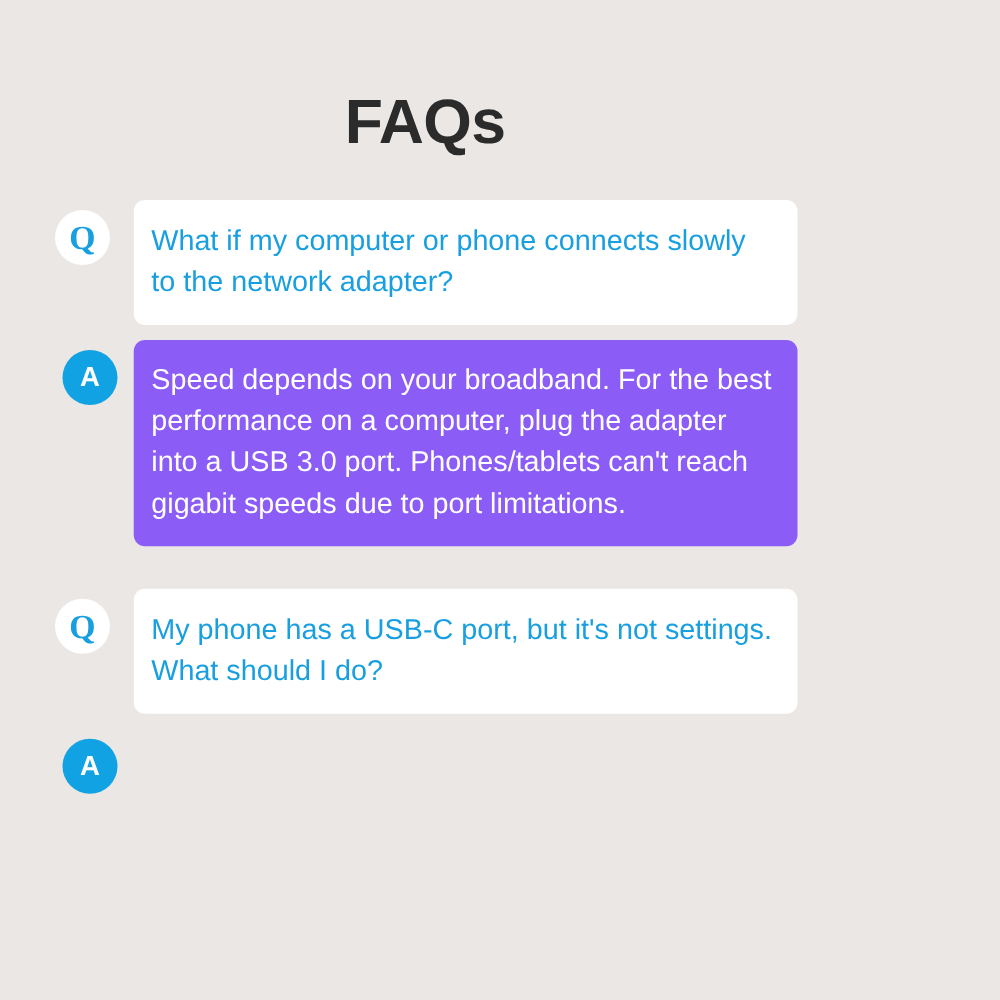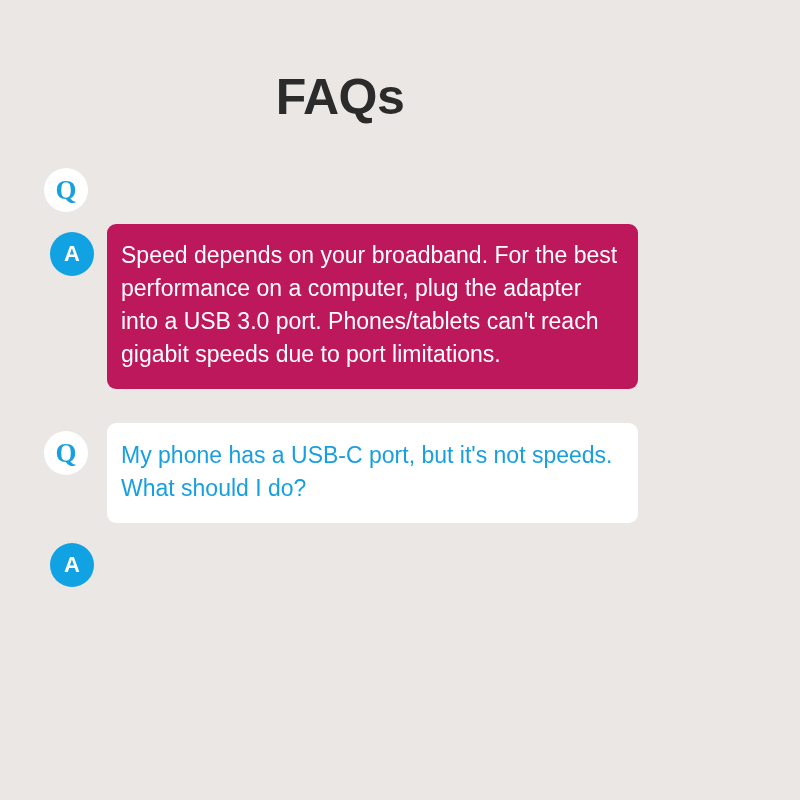--- a/index.html
+++ b/index.html
@@ -74,49 +74,50 @@
     padding: 16px 20px 18px 14px;
     font-size: 23px;
     line-height: 33px;
   }
   .bubble-q {
     background: #ffffff;
     color: #189fe0;
     margin-left: 19px;
   }
   .bubble-a {
-    background: #be185d;
+    background: #8b5cf6;
     color: #ffffff;
     margin-left: 13px;
     padding-top: 15px;
   }
 </style>
 </head>
 <body>
 
 <div class="page">
 
   <h1 class="faq-title">FAQs</h1>
 
   <div class="faq-list">
 
     <div class="faq-block">
       <div class="faq-row question-row">
         <div class="badge badge-q">Q</div>
+        <div class="bubble bubble-q">What if my computer or phone connects slowly to the network adapter?</div>
       </div>
       <div class="faq-row answer-row">
         <div class="badge badge-a">A</div>
         <div class="bubble bubble-a">Speed depends on your broadband. For the best performance on a computer, plug the adapter into a USB 3.0 port. Phones/tablets can't reach gigabit speeds due to port limitations.</div>
       </div>
     </div>
 
     <div class="faq-block">
       <div class="faq-row question-row">
         <div class="badge badge-q">Q</div>
-        <div class="bubble bubble-q">My phone has a USB-C port, but it's not speeds. What should I do?</div>
+        <div class="bubble bubble-q">My phone has a USB-C port, but it's not settings. What should I do?</div>
       </div>
       <div class="faq-row answer-row">
         <div class="badge badge-a">A</div>
       </div>
     </div>
 
   </div>
 </div>
 
 </body></html>

